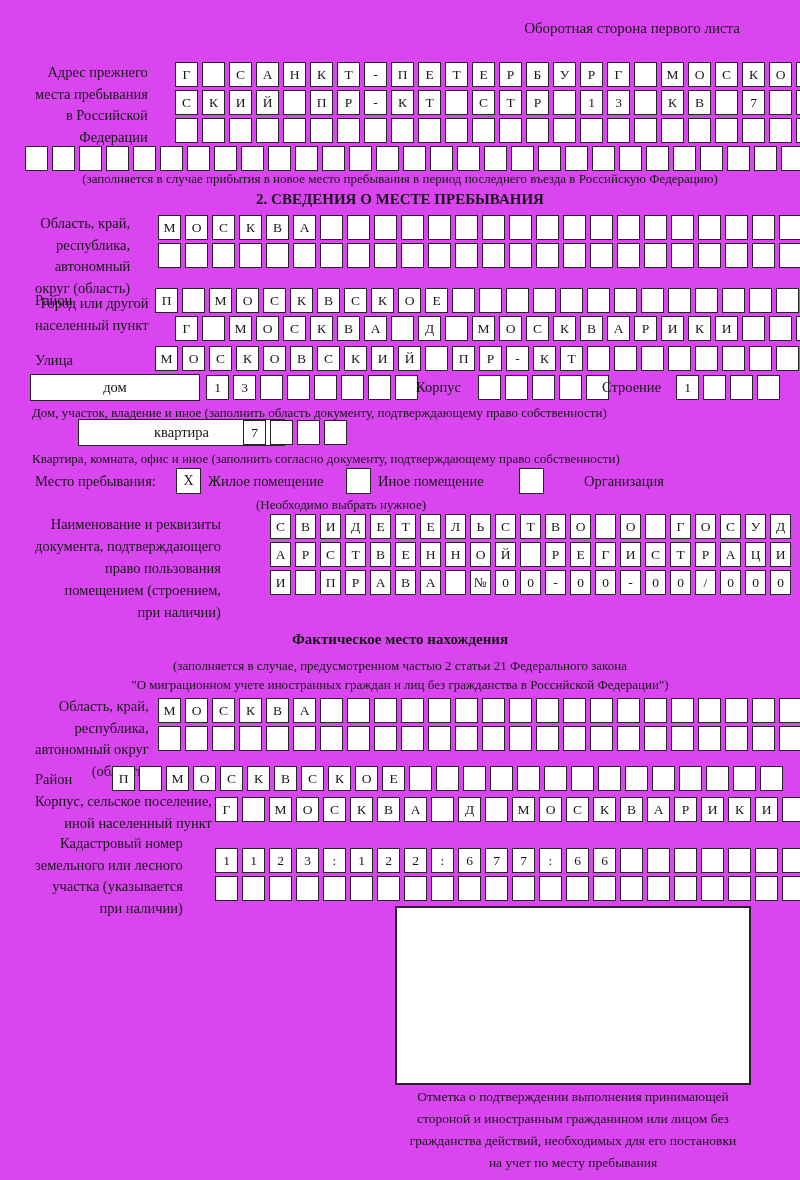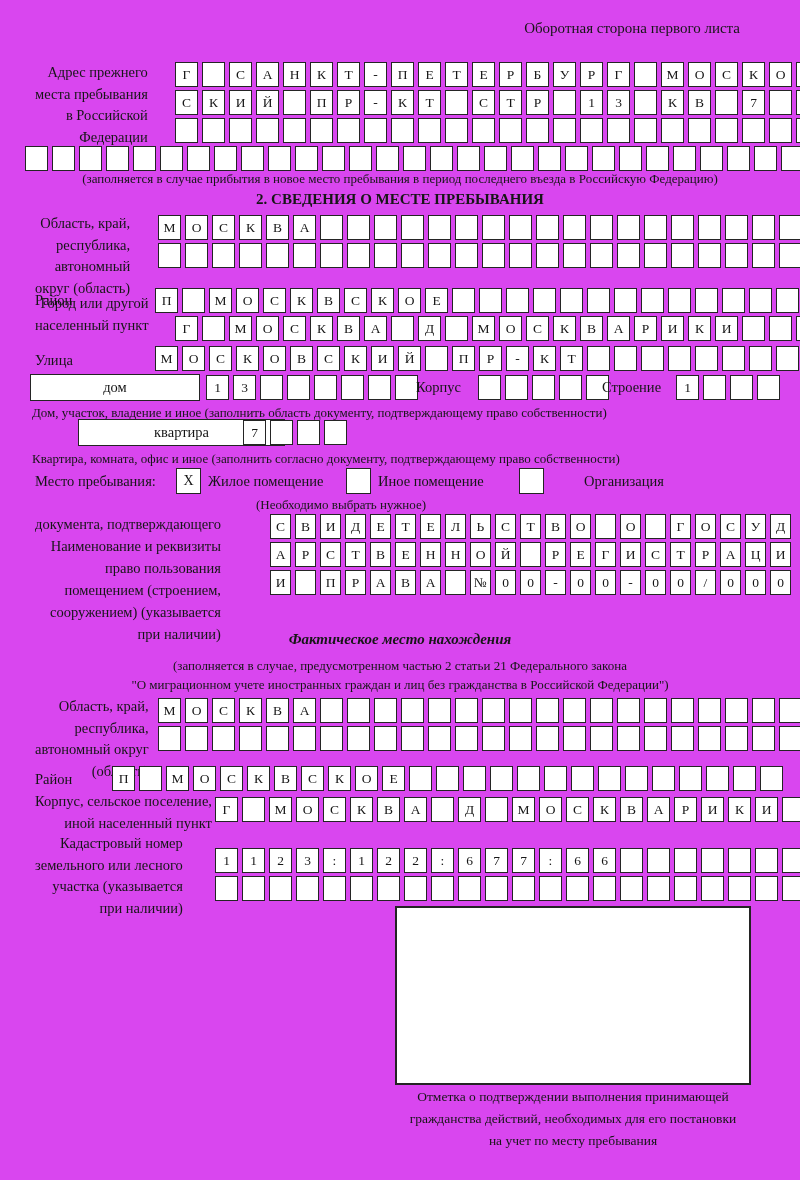--- a/index.html
+++ b/index.html
@@ -333,25 +333,24 @@
   <div class="lbl" style="left:35px;top:471px;">Место пребывания:</div>
   <div class="chk" style="left:176px;top:468px;">X</div>
   <div class="lbl" style="left:208px;top:471px;">Жилое помещение</div>
   <div class="chk" style="left:346px;top:468px;"></div>
   <div class="lbl" style="left:378px;top:471px;">Иное помещение</div>
   <div class="chk" style="left:519px;top:468px;"></div>
   <div class="lbl" style="left:570px;top:471px;margin-left:14px;">Организация</div>
   <div class="lbl cap" style="left:161px;top:494px;width:360px;text-align:center;">(Необходимо выбрать нужное)</div>
 
   <div class="lbl lines" style="left:35px;top:513px;line-height:22px;">
+      <div>Наименование и реквизиты</div>
       <div>документа, подтверждающего</div>
-      <div>Наименование и реквизиты</div>
       <div>право пользования</div>
       <div>помещением (строением,</div>
-      <div>сооружением) (указывается</div>
       <div>при наличии)</div>
     </div>
   <div class="boxrow narrow" style="left:270px;top:514px;">
       <div class="cbox">С</div>
       <div class="cbox">В</div>
       <div class="cbox">И</div>
       <div class="cbox">Д</div>
       <div class="cbox">Е</div>
       <div class="cbox">Т</div>
       <div class="cbox">Е</div>
@@ -410,21 +409,21 @@
       <div class="cbox">0</div>
       <div class="cbox">-</div>
       <div class="cbox">0</div>
       <div class="cbox">0</div>
       <div class="cbox">/</div>
       <div class="cbox">0</div>
       <div class="cbox">0</div>
       <div class="cbox">0</div>
     </div>
 
-  <div class="center b" style="top:631px;font-size:15px;font-style:italic;">Фактическое место нахождения</div>
+  <div class="center b" style="top:631px;font-size:15px;">Фактическое место нахождения</div>
   <div class="center cap clines" style="top:656px;line-height:19px;">
       <div>(заполняется в случае, предусмотренном частью 2 статьи 21 Федерального закона</div>
       <div>"О миграционном учете иностранных граждан и лиц без гражданства в Российской Федерации")</div>
     </div>
 
   <div class="lbl lines" style="left:35px;top:696px;">
       <div>Область, край,</div>
       <div>республика,</div>
       <div>автономный округ</div>
       <div>(область)</div>
@@ -591,17 +590,18 @@
       <div class="cbox"></div>
       <div class="cbox"></div>
       <div class="cbox"></div>
       <div class="cbox"></div>
       <div class="cbox"></div>
     </div>
 
   <div class="stamp"></div>
   <div class="lbl cap clines" style="left:363px;top:1086px;width:420px;text-align:center;line-height:22px;font-size:13.5px;white-space:normal;">
       <div>Отметка о подтверждении выполнения принимающей</div>
+      <div>стороной и иностранным гражданином или лицом без</div>
       <div>гражданства действий, необходимых для его постановки</div>
       <div>на учет по месту пребывания</div>
     </div>
 
 </div>
 
 </body></html>

